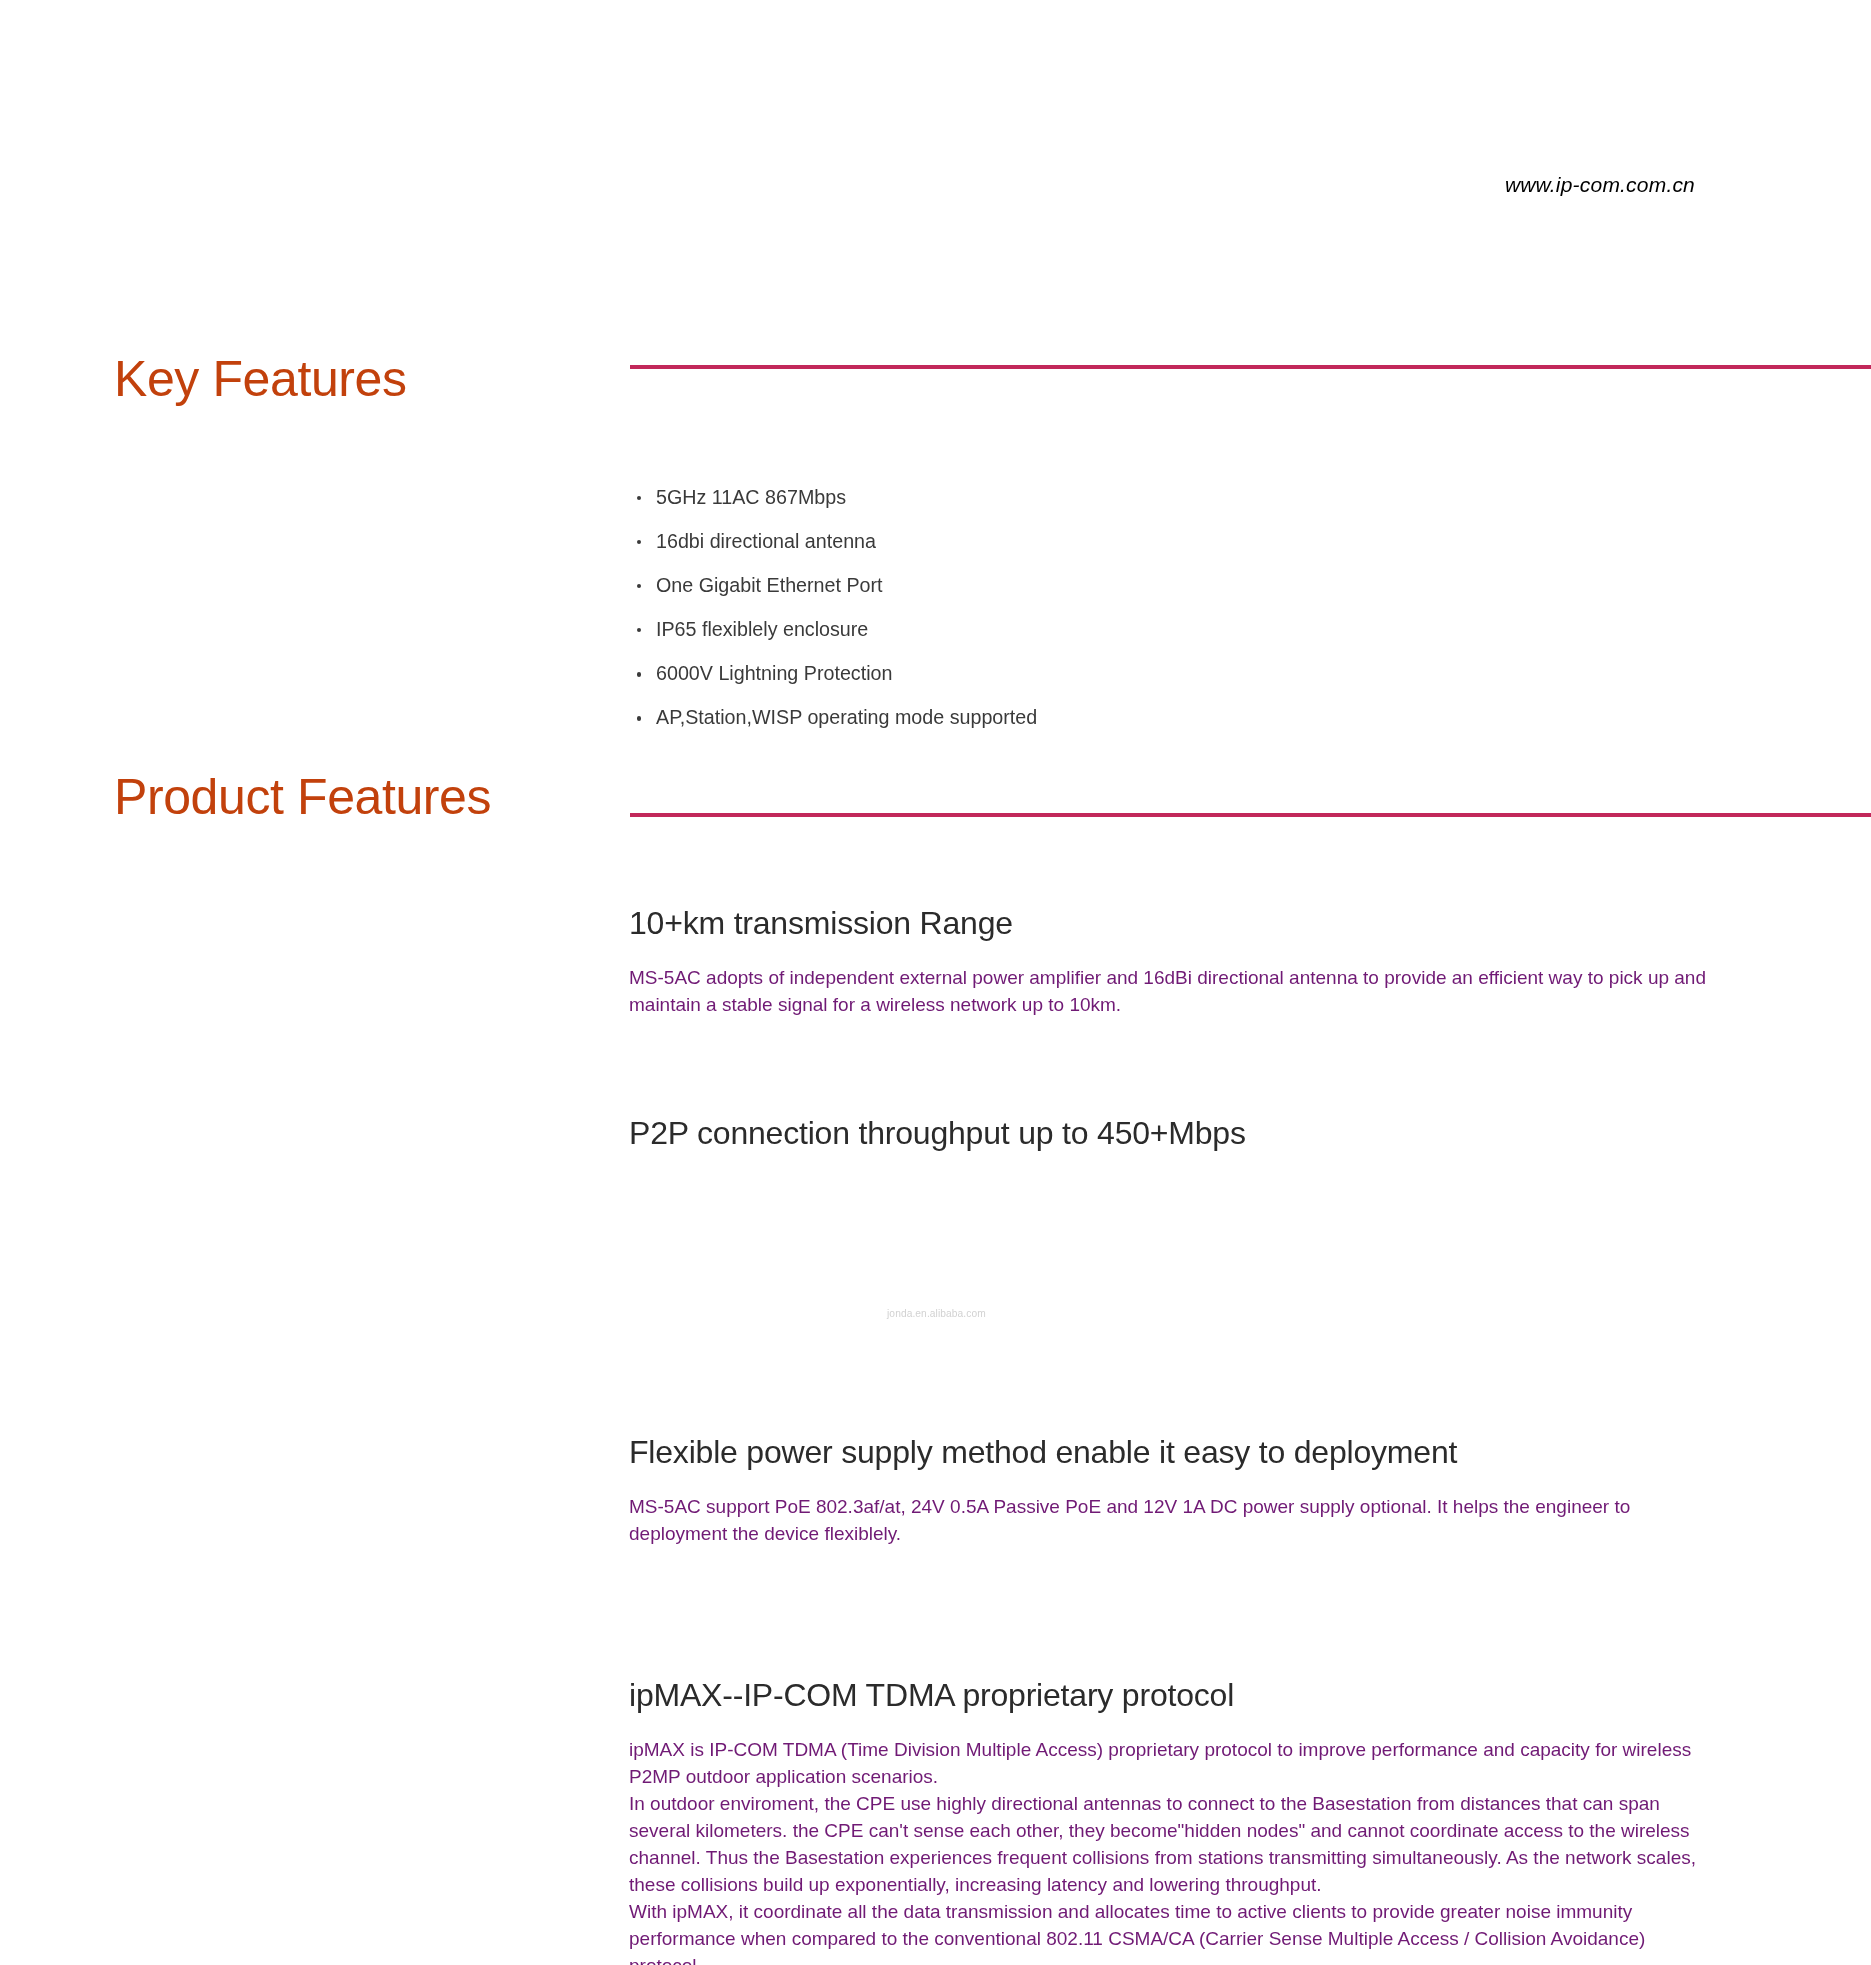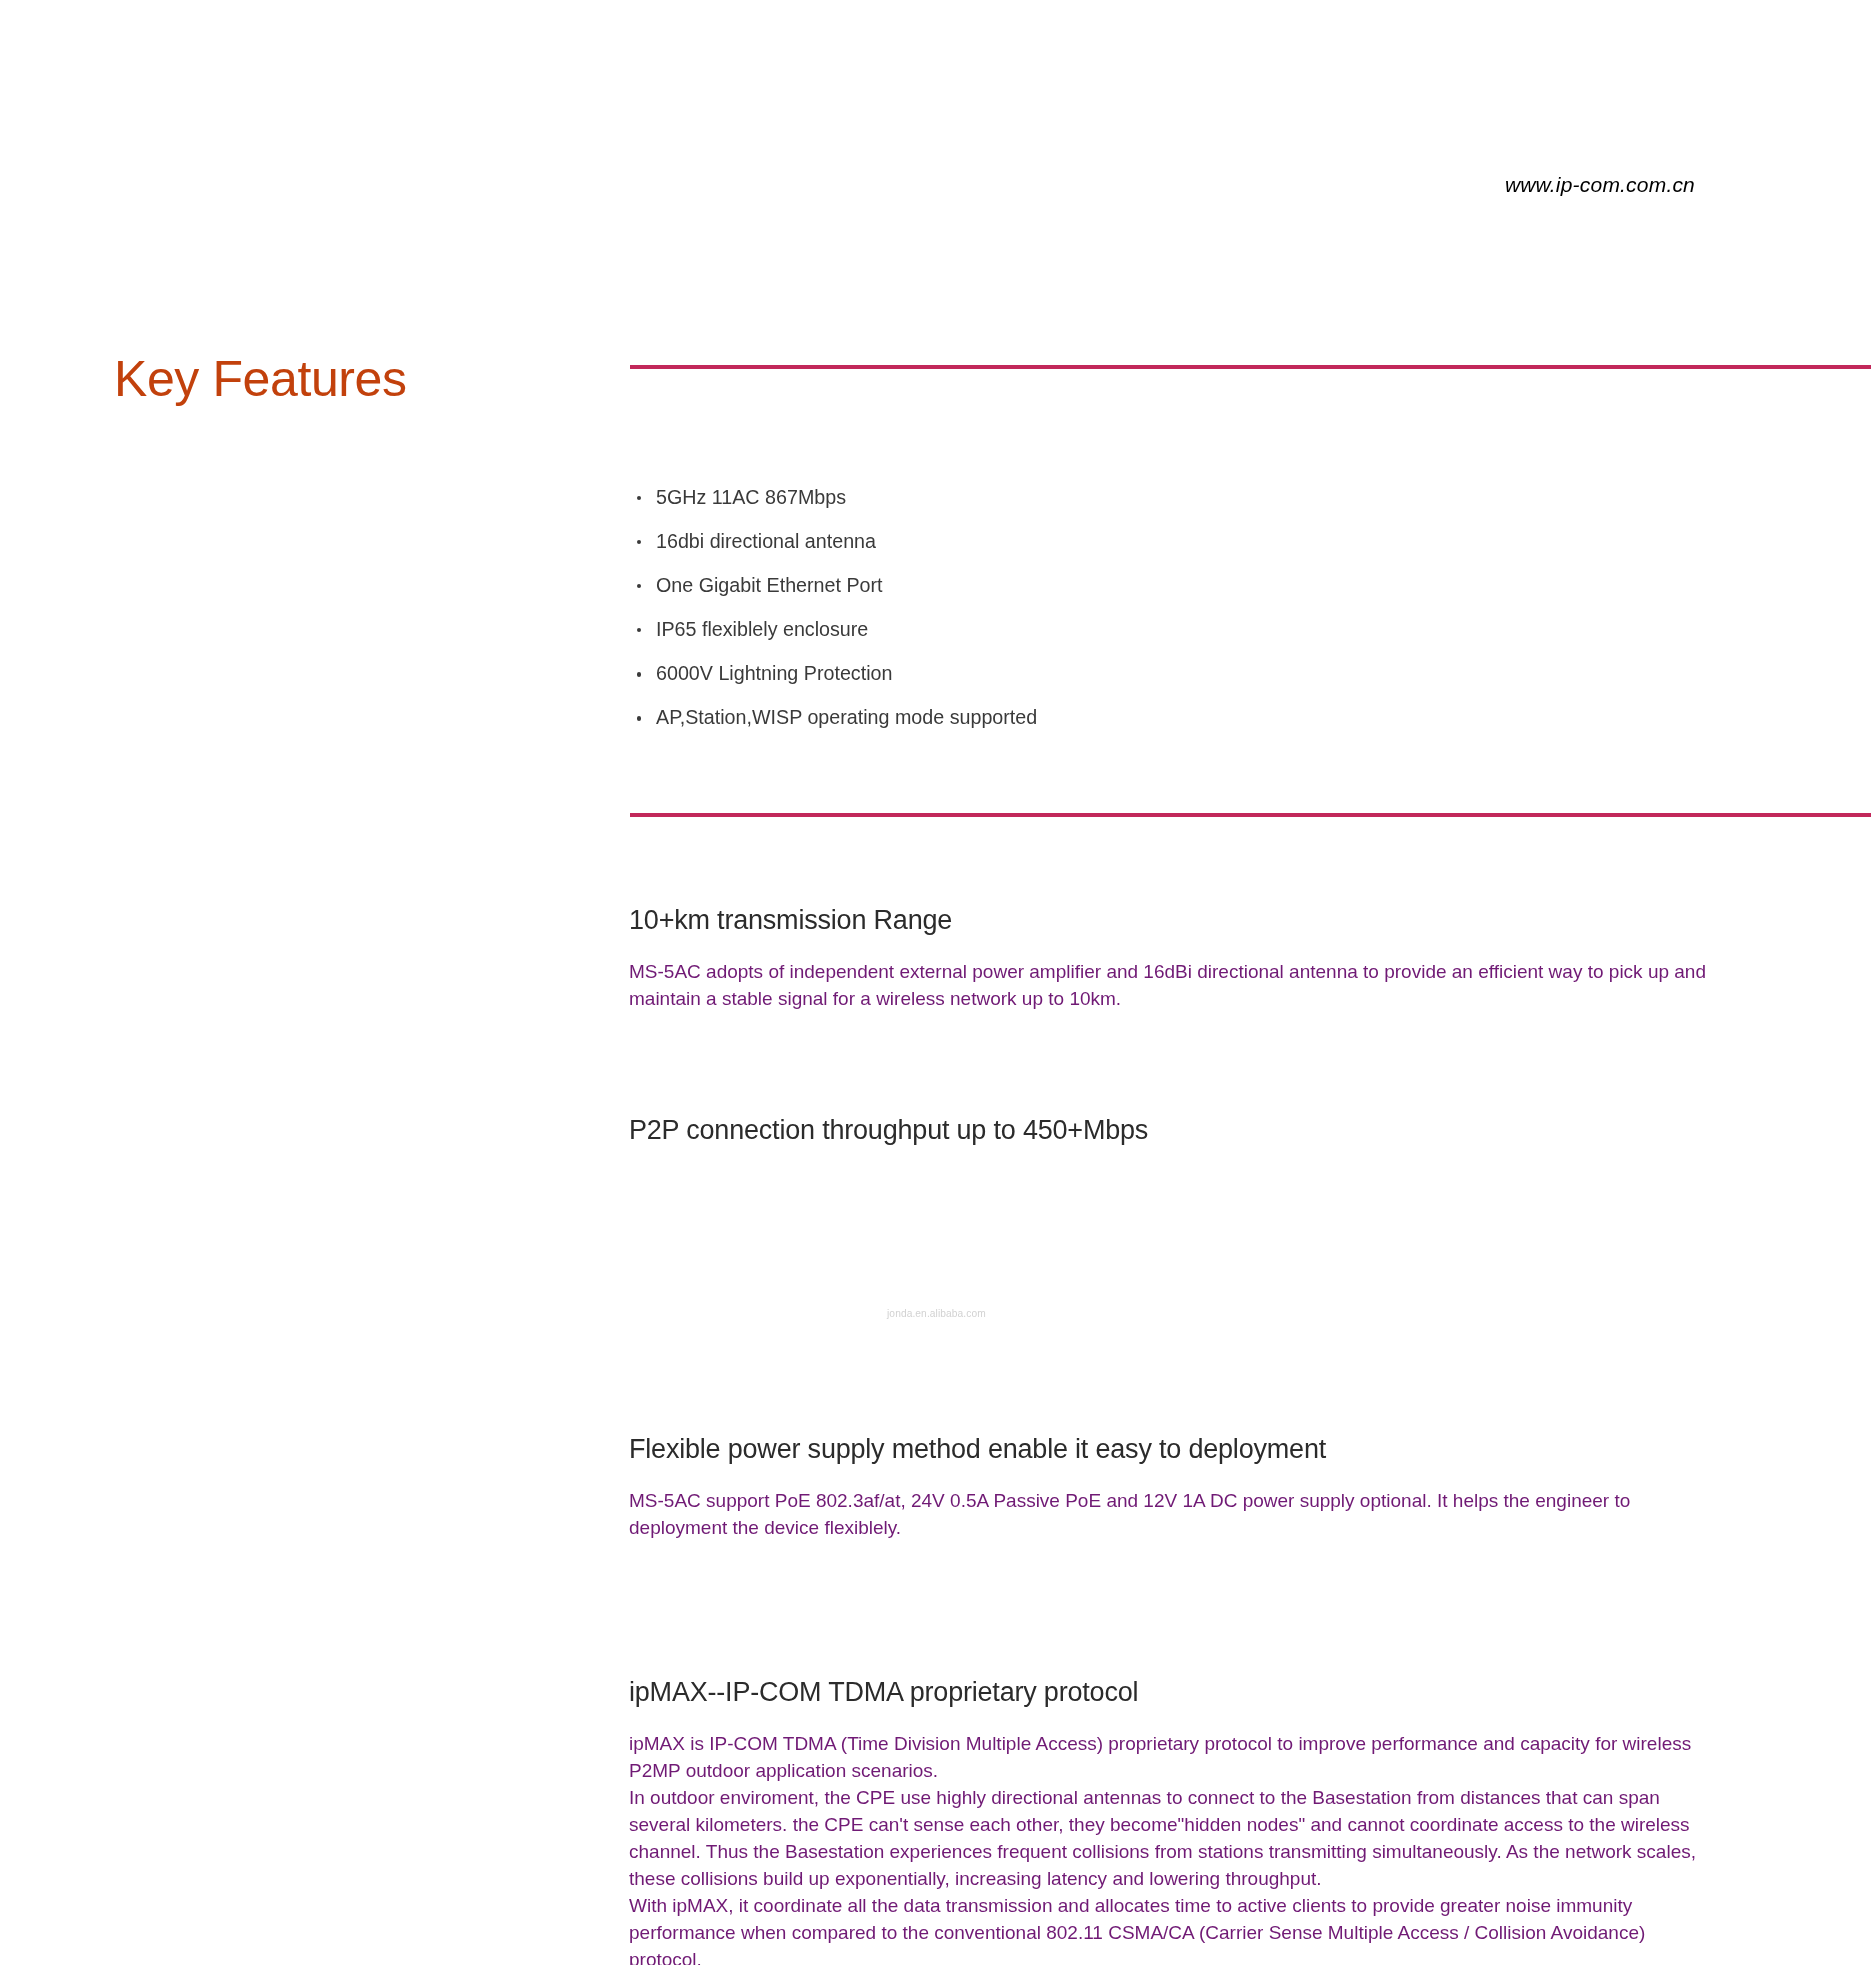--- a/index.html
+++ b/index.html
@@ -85,21 +85,21 @@
     background: #3a3a3a;
   }
 
   
   .feature {
     position: absolute;
     left: 629px;
     width: 1087px;
   }
   .feature-title {
-    font-size: 27px;
+    font-size: 32px;
     font-weight: 400;
     color: #2b2b2b;
     letter-spacing: -0.2px;
     line-height: 1.1;
     margin: 0 0 23.6px 0;
     white-space: nowrap;
   }
   .feature-body {
     font-size: 19px;
     color: #701a75;
@@ -154,20 +154,21 @@
     <li class="kf-item">
       <span class="kf-dot"></span>
       <span>6000V Lightning Protection</span>
     </li>
     <li class="kf-item">
       <span class="kf-dot"></span>
       <span>AP,Station,WISP operating mode supported</span>
     </li>
   </ul>
 
+  <div class="sec-head prod">Product Features</div>
   <div class="sec-rule prod"></div>
 
   <div class="feature f1">
     <h3 class="feature-title">10+km transmission Range</h3>
     <p class="feature-body">MS-5AC adopts of independent external power amplifier and 16dBi directional antenna to provide an efficient way to pick up and maintain a stable signal for a wireless network up to 10km.</p>
   </div>
 
   <div class="feature f2">
     <h3 class="feature-title">P2P connection throughput up to 450+Mbps</h3>
   </div>

